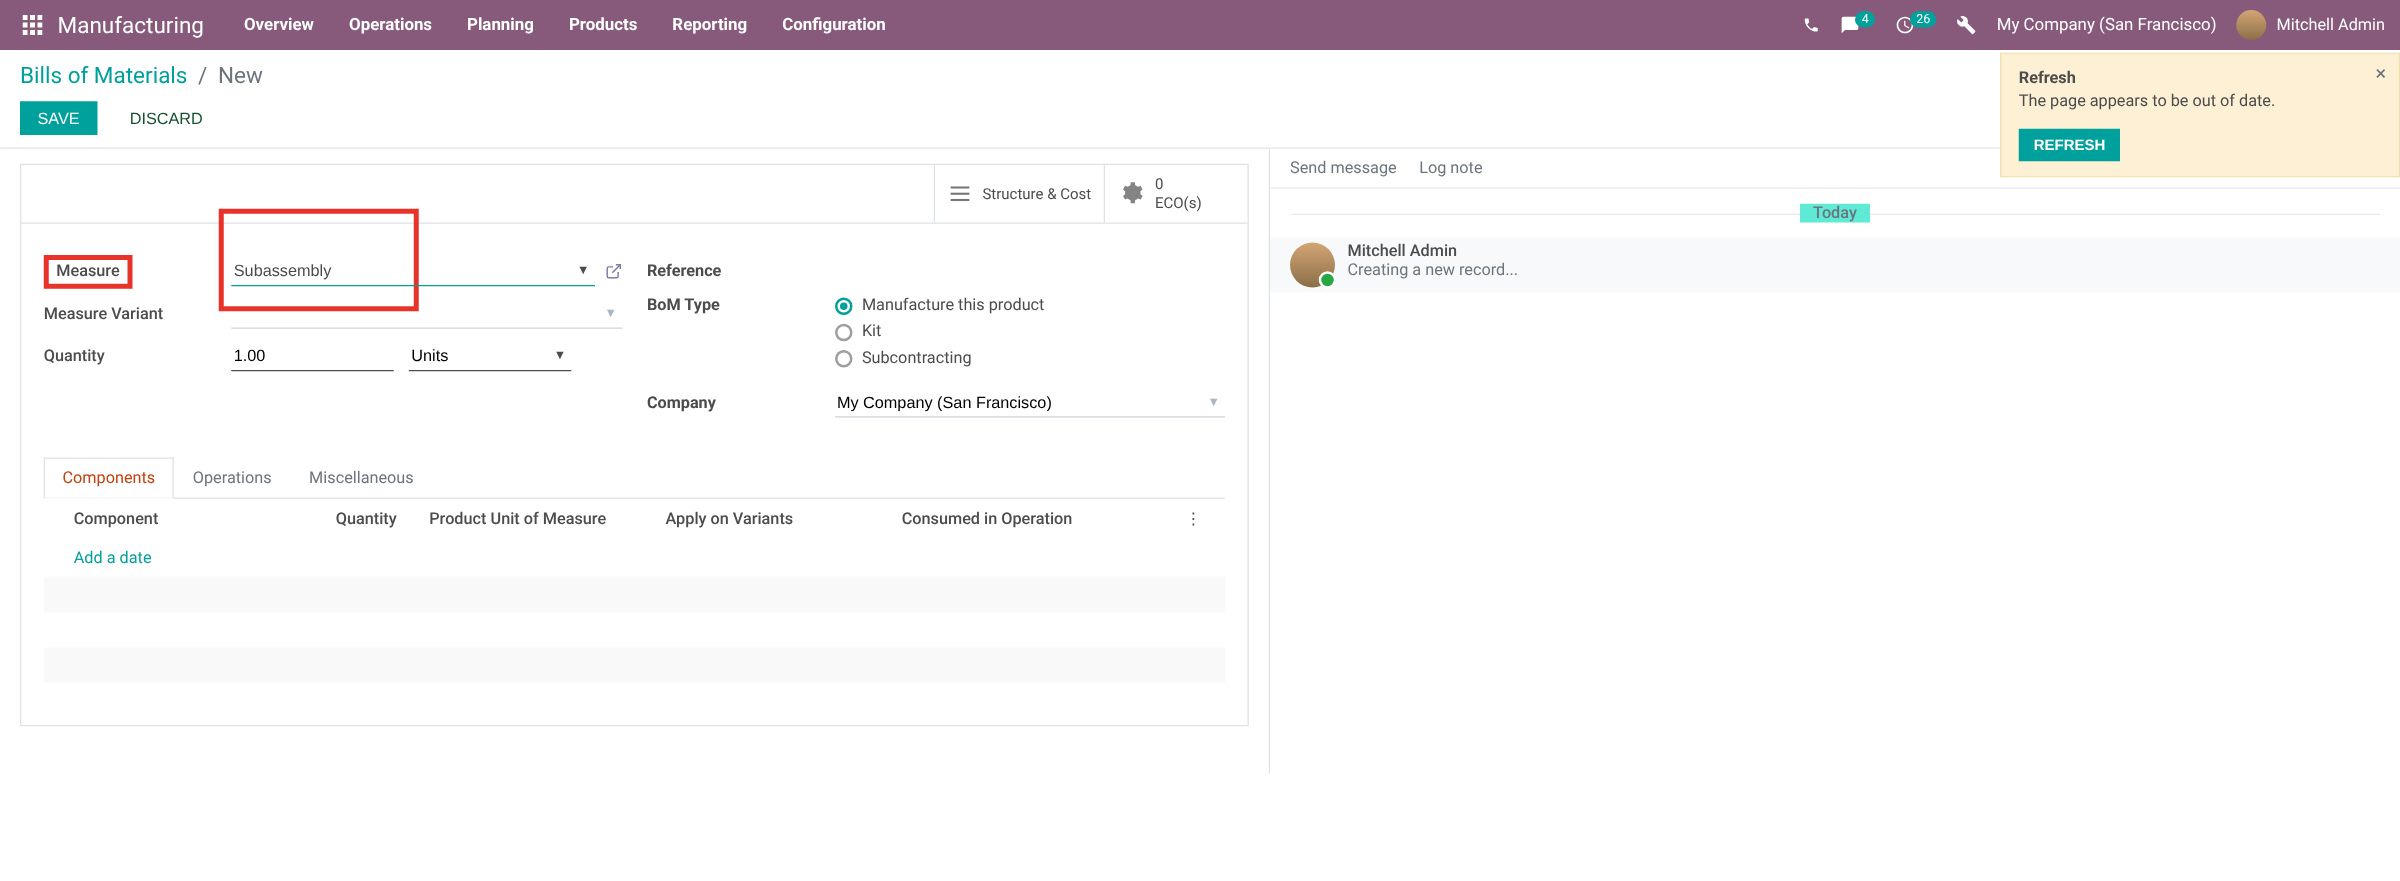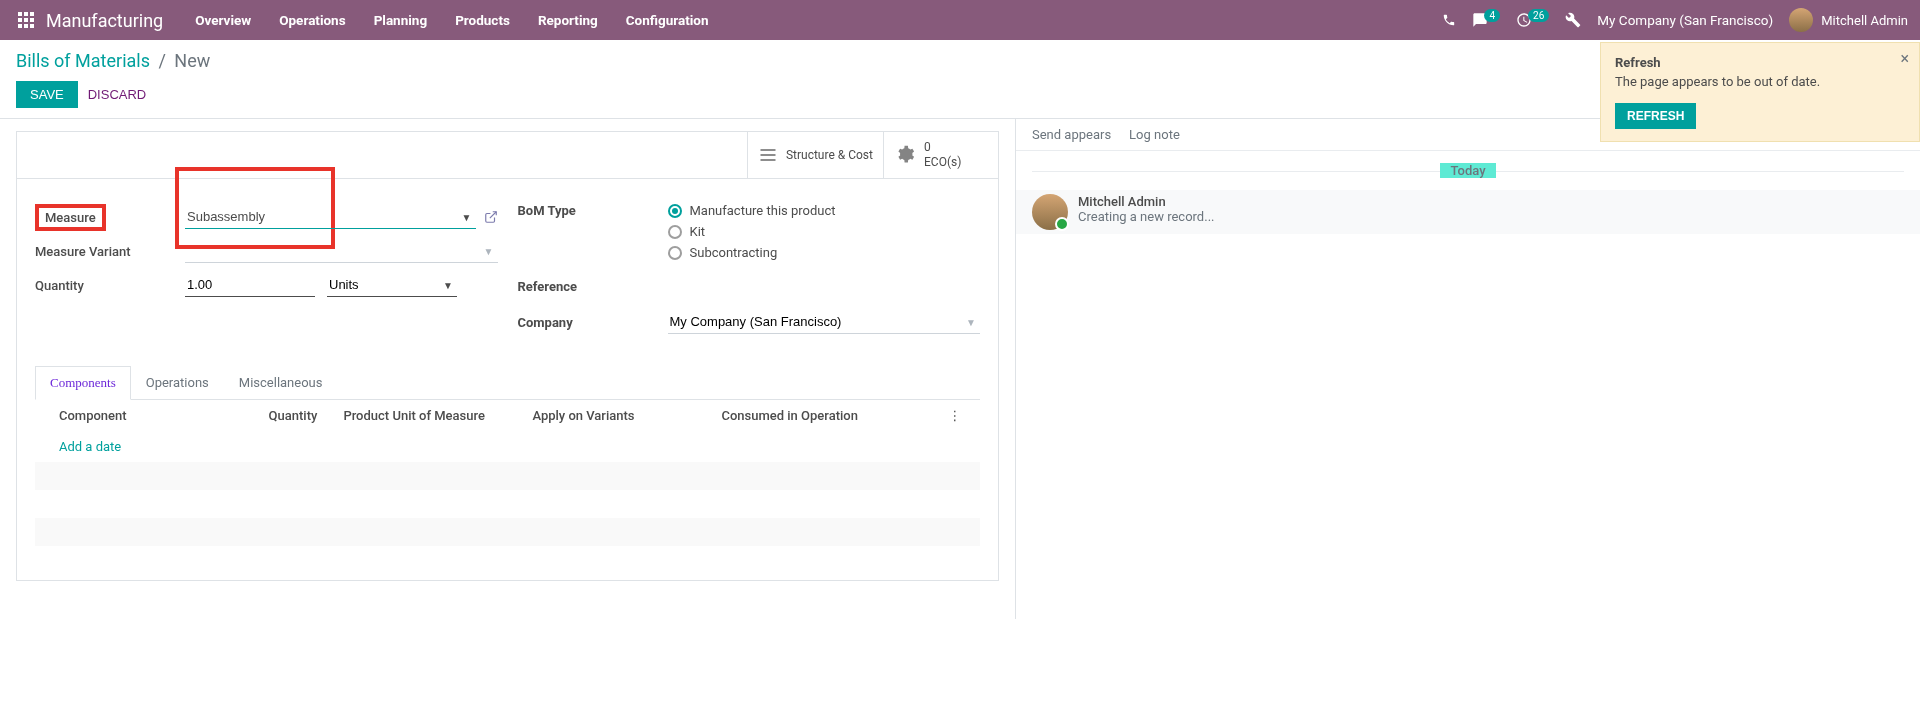--- a/index.html
+++ b/index.html
@@ -17,23 +17,23 @@
 .nav-company { cursor: pointer; font-size: 13.5px; }
 .nav-user { display: flex; align-items: center; gap: 8px; cursor: pointer; }
 .avatar { width: 24px; height: 24px; border-radius: 50%; background: linear-gradient(#d4a574, #8b6f47); }
 
 
 .control-panel { padding: 10px 16px; border-bottom: 1px solid #dee2e6; }
 .breadcrumb { font-size: 18px; margin-bottom: 10px; }
 .breadcrumb .parent { color: #00a09d; cursor: pointer; }
 .breadcrumb .sep { color: #6c757d; margin: 0 4px; }
 .breadcrumb .current { color: #6c757d; margin-top: 40px; }
-.cp-buttons { display: flex; gap: 10px; align-items: center; }
+.cp-buttons { display: flex; gap: 26px; align-items: center; }
 .btn-save { background: #00a09d; color: #fff; border: none; padding: 6px 14px; font-weight: 500; cursor: pointer; font-size: 13px; }
-.btn-discard { background: none; border: none; color: #701a75; cursor: pointer; font-size: 13px; }
+.btn-discard { background: none; border: none; color: #14532d; cursor: pointer; font-size: 13px; }
 
 
 .main { display: flex; }
 .form-sheet { flex: 0 0 1015px; padding: 12px 16px 0 16px; }
 .sheet { border: 1px solid #dee2e6; background: #fff; min-height: 450px; }
 
 
 .button-box { display: flex; justify-content: flex-end; border-bottom: 1px solid #dee2e6; }
 .stat-btn { border-left: 1px solid #dee2e6; padding: 8px 10px; display: flex; align-items: center; gap: 8px; cursor: pointer; min-width: 115px; }
 .stat-icon { color: #666; }
@@ -67,21 +67,21 @@
 .radio.checked { border-color: #00a09d; }
 .radio.checked::after { content:''; position:absolute; width:6px; height:6px; background:#00a09d; border-radius:50%; top:2px; left:2px; }
 
 
 .company-select { border: none; border-bottom: 1px solid #ced4da; width: 100%; padding: 4px 2px; font-size: 13px; outline: none; }
 
 
 .tabs { margin: 24px 10px 0 10px; }
 .tab-nav { display: flex; border-bottom: 1px solid #dee2e6; }
 .tab { padding: 8px 14px; border: 1px solid transparent; border-bottom: none; cursor: pointer; color: #6c757d; font-size: 13px; }
-.tab.active { border-color: #dee2e6; border-bottom: 1px solid #fff; margin-bottom: -1px; color: #6d28d9; font-family: Liberation Serif, serif; }
+.tab.active { border-color: #dee2e6; border-bottom: 1px solid #fff; margin-bottom: -1px; color: #c2410c; }
 .tab-content { }
 .table { width: 100%; border-collapse: collapse; }
 .table th { text-align: left; padding: 8px 6px; font-weight: 500; font-size: 13px; color: #4c4c4c; }
 .table th:nth-child(2){ text-align:right; padding-right:20px;}
 .table td { padding: 8px 6px; font-size: 13px; }
 .table-dots { text-align: right; cursor: pointer; }
 .add-line { color: #00a09d; cursor: pointer; }
 .table tbody tr:nth-child(even) td { background: #f9f9f9; }
 .empty-row td { height: 28px; }
 
@@ -242,40 +242,40 @@
                 <input class="qty-input" value="1.00" style="">
                 <div class="uom-wrap">
                   <input class="uom-select" value="Units" style="">
                   <span class="input-caret">▼</span>
                 </div>
               </div>
             </div>
           </div>
 
           <div class="form-col">
+            <div class="form-row">
+              <div class="form-label bold">Reference</div>
+              <div class="form-field"></div>
+            </div>
             <div class="form-row" style="align-items:flex-start;">
               <div class="form-label bold">BoM Type</div>
               <div class="form-field">
                 <div class="radio-row">
                   <span class="radio checked"></span>
                   <span>Manufacture this product</span>
                 </div>
                 <div class="radio-row">
                   <span class="radio"></span>
                   <span>Kit</span>
                 </div>
                 <div class="radio-row">
                   <span class="radio"></span>
                   <span>Subcontracting</span>
                 </div>
               </div>
-            </div>
-            <div class="form-row">
-              <div class="form-label bold">Reference</div>
-              <div class="form-field"></div>
             </div>
             <div class="form-row" style="margin-top:8px;">
               <div class="form-label bold">Company</div>
               <div class="form-field" style="position:relative;">
                 <input class="company-select" value="My Company (San Francisco)" style="">
                 <span class="input-caret" style="color:#adb5bd">▼</span>
               </div>
             </div>
           </div>
         </div>
@@ -314,21 +314,21 @@
               </tbody>
             </table>
           </div>
         </div>
       </div>
     </div>
   </div>
 
   <div class="chatter">
     <div class="chatter-top">
-      <span class="chatter-action">Send appears</span>
+      <span class="chatter-action">Send message</span>
       <span class="chatter-action">Log note</span>
       <div class="chatter-right">
         <span>
           <svg width="13" height="13" viewBox="0 0 24 24" fill="none" stroke="#6c757d" stroke-width="2">
               <path d="M21 10l-9 9a5 5 0 0 1-7-7l9-9a3.5 3.5 0 0 1 5 5l-9 9a2 2 0 0 1-3-3l8-8"></path>
             </svg>
           <span>0</span>
         </span>
         <span>Follow</span>
         <span>

